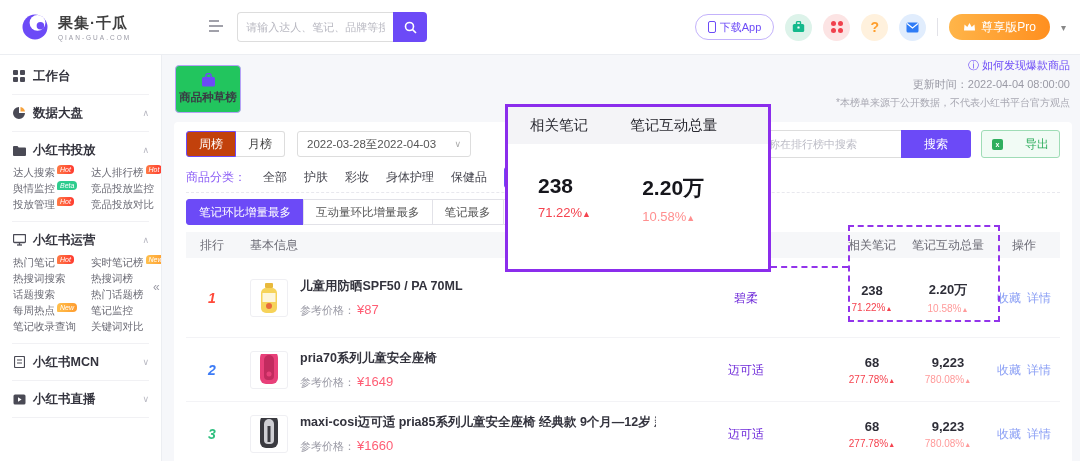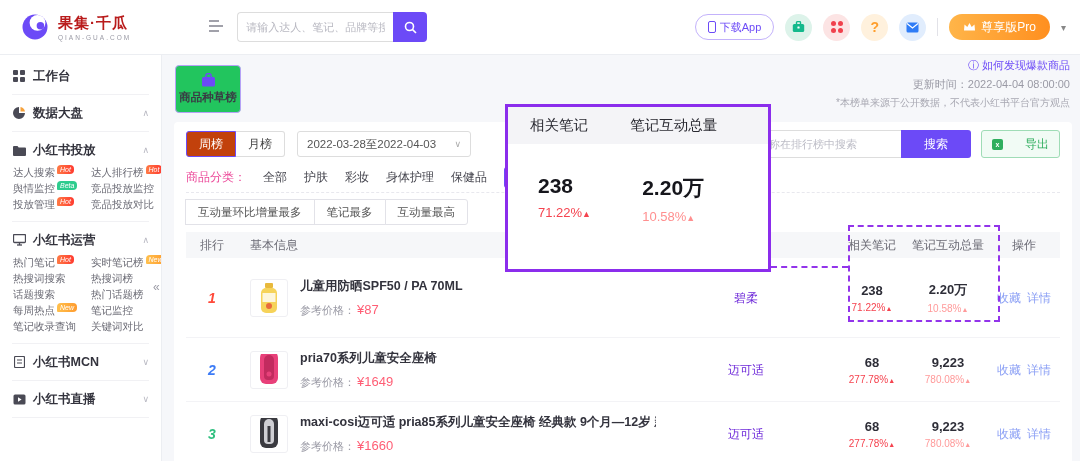--- a/index.html
+++ b/index.html
@@ -5,21 +5,21 @@
   * { margin:0; padding:0; box-sizing:border-box; }
   html,body { width:1080px; height:461px; overflow:hidden; background:#fff;
     font-family:"Liberation Sans","DejaVu Sans",sans-serif; }
   #app { position:relative; width:1080px; height:461px; background:#f6f7fa; }
 
   
   .topbar { position:absolute; left:0; top:0; width:1080px; height:55px; background:#fff;
     border-bottom:1px solid #eceef2; display:flex; align-items:center; padding:0 14px 0 20px; z-index:30; }
   .logo { display:flex; align-items:center; gap:8px; }
   .logo-mark { width:30px; height:30px; }
-  .logo-txt .t1 { font-size:15px; font-weight:bold; color:#b91c1c; letter-spacing:1px; }
+  .logo-txt .t1 { font-size:15px; font-weight:bold; color:#404040; letter-spacing:1px; }
   .logo-txt .t2 { font-size:6.5px; color:#9a9aa5; letter-spacing:2px; margin-top:1px; }
   .menu-ic { margin-left:78px; cursor:pointer; }
   .hd-search { display:flex; margin-left:14px; }
   .hd-search input { width:156px; height:30px; border:1px solid #ddd; border-right:none;
     border-radius:4px 0 0 4px; padding:0 8px; font-size:11px; color:#555; outline:none; }
   .hd-search input::placeholder { color:#b9b9c2; }
   .hd-search .sbtn { width:34px; height:30px; background:#6C4AF7; border:none; border-radius:0 4px 4px 0;
     display:flex; align-items:center; justify-content:center; cursor:pointer; }
   .hd-right { margin-left:auto; display:flex; align-items:center; gap:11px; }
   .dl-app { display:flex; align-items:center; gap:4px; height:26px; padding:0 12px; border:1px solid #c3b2fb;
@@ -82,21 +82,21 @@
     padding:0 9px; font-size:11px; color:#555; outline:none; }
   .tb-right input::placeholder { color:#bcbcc6; }
   .tb-right .go { width:70px; height:28px; background:#6C4AF7; color:#fff; border:none;
     border-radius:0 3px 3px 0; font-size:12px; cursor:pointer; }
   .exp { margin-left:10px; height:28px; padding:0 10px; display:flex; align-items:center; gap:22px;
     background:#f1fbf5; border:1px solid #9fdcb6; border-radius:3px; color:#2fae5e; font-size:12px; cursor:pointer; }
   .xls { width:11px; height:11px; background:#2fae5e; border-radius:2px; color:#fff; font-size:7px;
     display:flex; align-items:center; justify-content:center; font-weight:bold; }
 
   .cats { display:flex; align-items:center; gap:17px; height:24px; font-size:12px; color:#46464f; margin-bottom:3px; }
-  .cats .lab { color:#ec4899; }
+  .cats .lab { color:#8b5cf6; }
   .cats a { cursor:pointer; white-space:nowrap; }
   .cats a.on { background:#6C4AF7; color:#fff; padding:2px 9px; border-radius:3px; }
   .dash-div { border-top:1px dashed #e8e8ee; margin:3px 0 6px 0; }
 
   .sort-tabs { display:flex; height:26px; margin-bottom:7px; }
   .sort-tabs a { height:26px; padding:0 12px; display:flex; align-items:center; font-size:11.5px; color:#555;
     border:1px solid #e2e2e8; margin-left:-1px; cursor:pointer; background:#fff; white-space:nowrap; }
   .sort-tabs a.on { background:#6C4AF7; border-color:#6C4AF7; color:#fff; border-radius:3px 0 0 3px; margin-left:0; }
   .sort-tabs a:last-child { border-radius:0 3px 3px 0; }
 
@@ -372,20 +372,21 @@
         <a>保健品</a>
         <a class="on">母婴</a>
         <a>包包</a>
         <a>配饰</a>
         <a>服装</a>
         <a>内衣</a>
       </div>
       <div class="dash-div"></div>
 
       <div class="sort-tabs">
+        <a class="on">笔记环比增量最多</a>
         <a>互动量环比增量最多</a>
         <a>笔记最多</a>
         <a>互动量最高</a>
       </div>
 
       <div class="thead">
         <span class="col-rank">排行</span>
         <span class="col-info">基本信息</span>
         <span class="col-brand"></span>
         <span class="col-notes">相关笔记</span>

